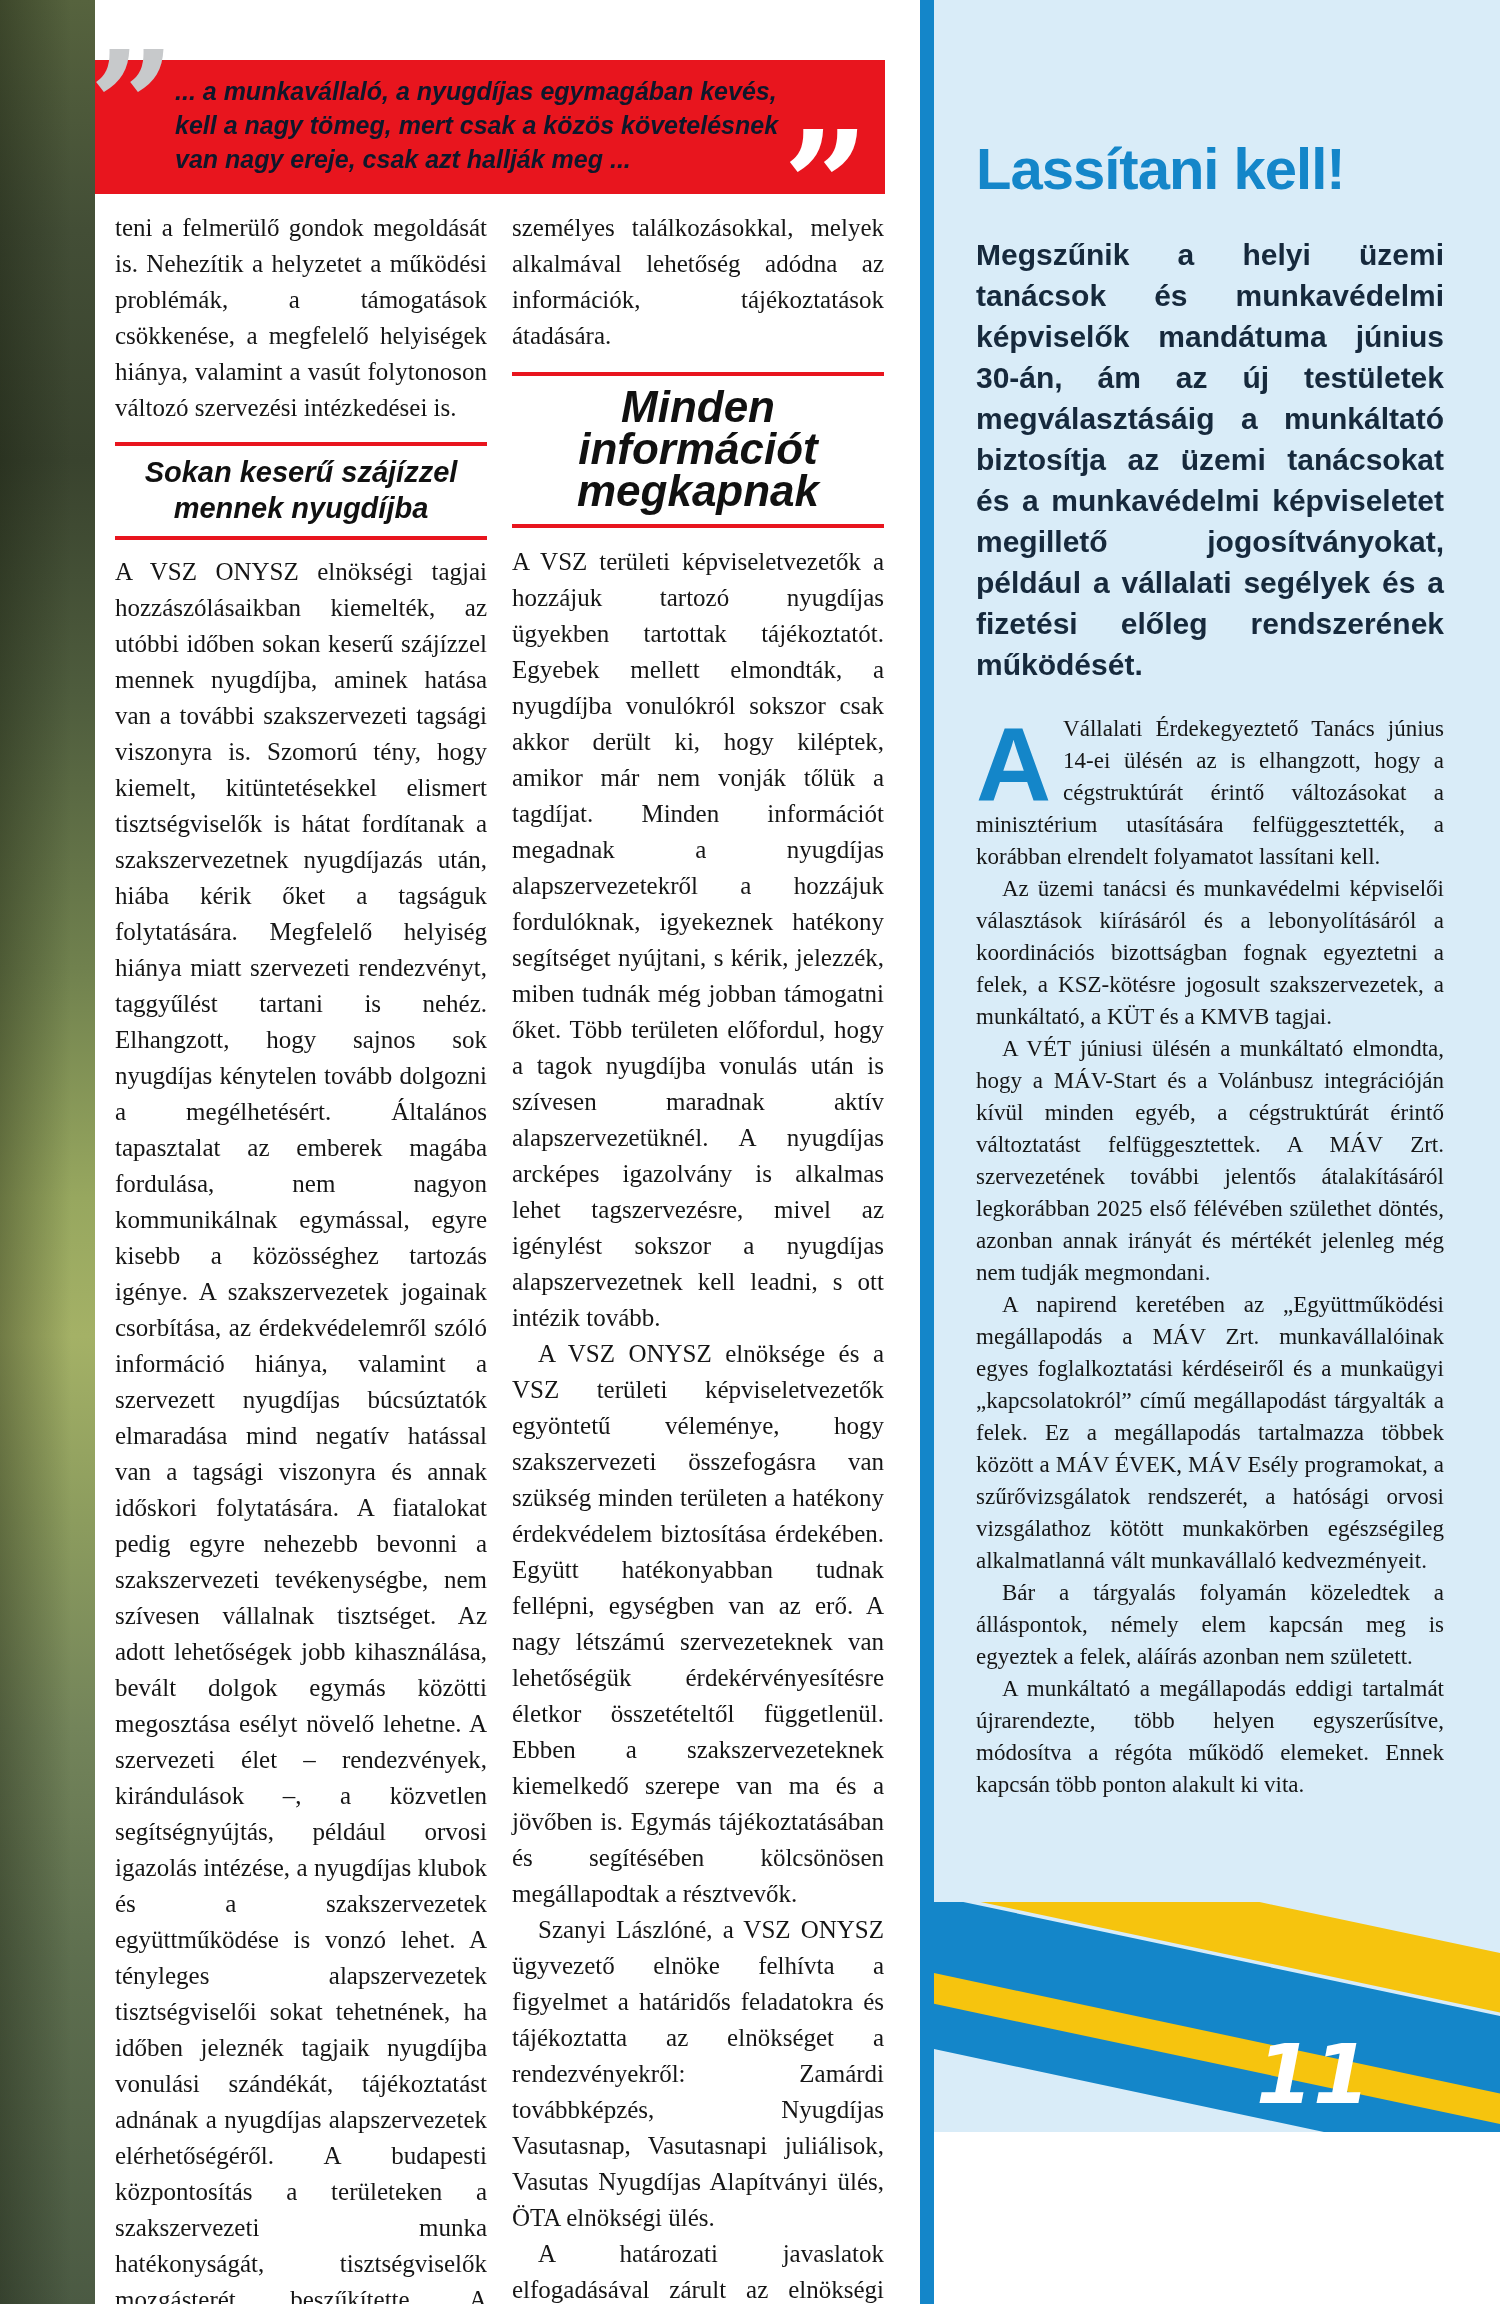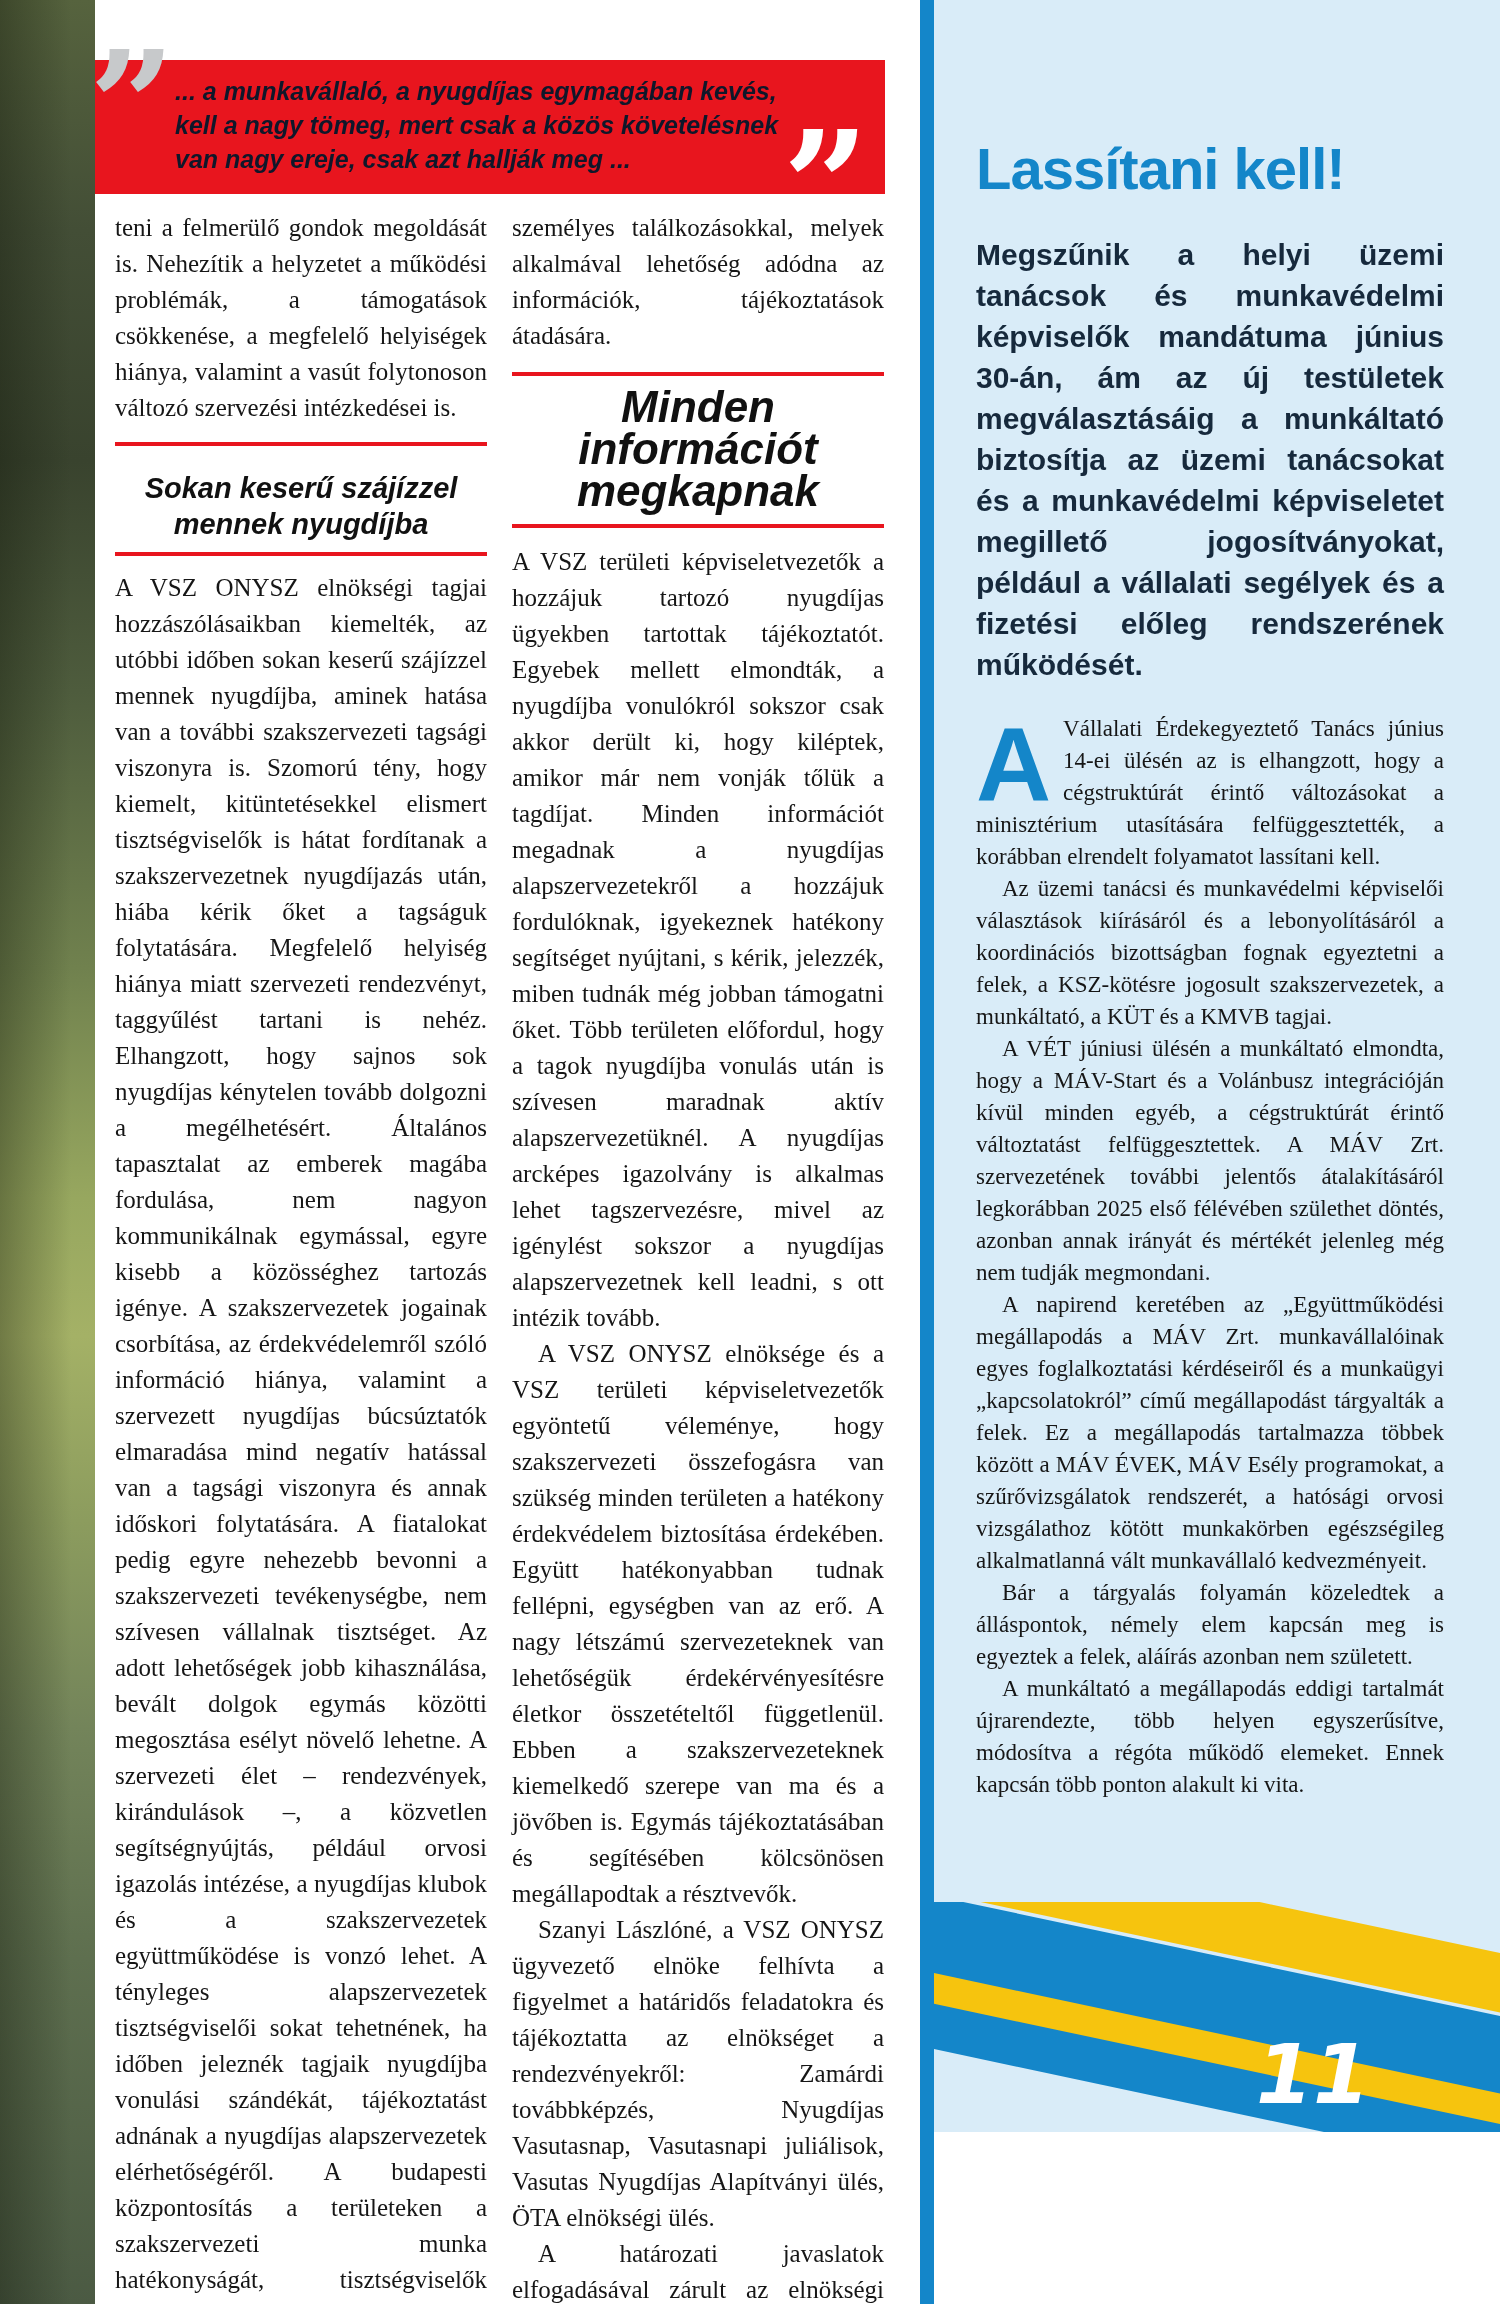--- a/index.html
+++ b/index.html
@@ -43,21 +43,21 @@
   .col1 { left:115px; }
   .col2 { left:512px; }
   .body {
     margin:0; font-size:25px; line-height:36px; text-align:justify;
     color:#161616;
   }
   .indent { text-indent:26px; }
 
   .rule-head {
     border-top:4px solid #e8151e; border-bottom:4px solid #e8151e;
-    margin:16px 0 14px; padding:24px 4px 10px;
+    margin:16px 0 14px; padding:8px 4px 10px;
   }
   .rule-head h2 {
     margin:0; text-align:center; color:#111111;
     font:italic bold 29px/36px "Liberation Sans", sans-serif;
   }
   .col2 .rule-head { margin:18px 0 16px; padding:10px 4px 12px; }
   .col2 .rule-head h2 { font-size:44px; line-height:42px; }
 
   .signature {
     margin:4px 0 0; text-align:left; font-weight:bold;

